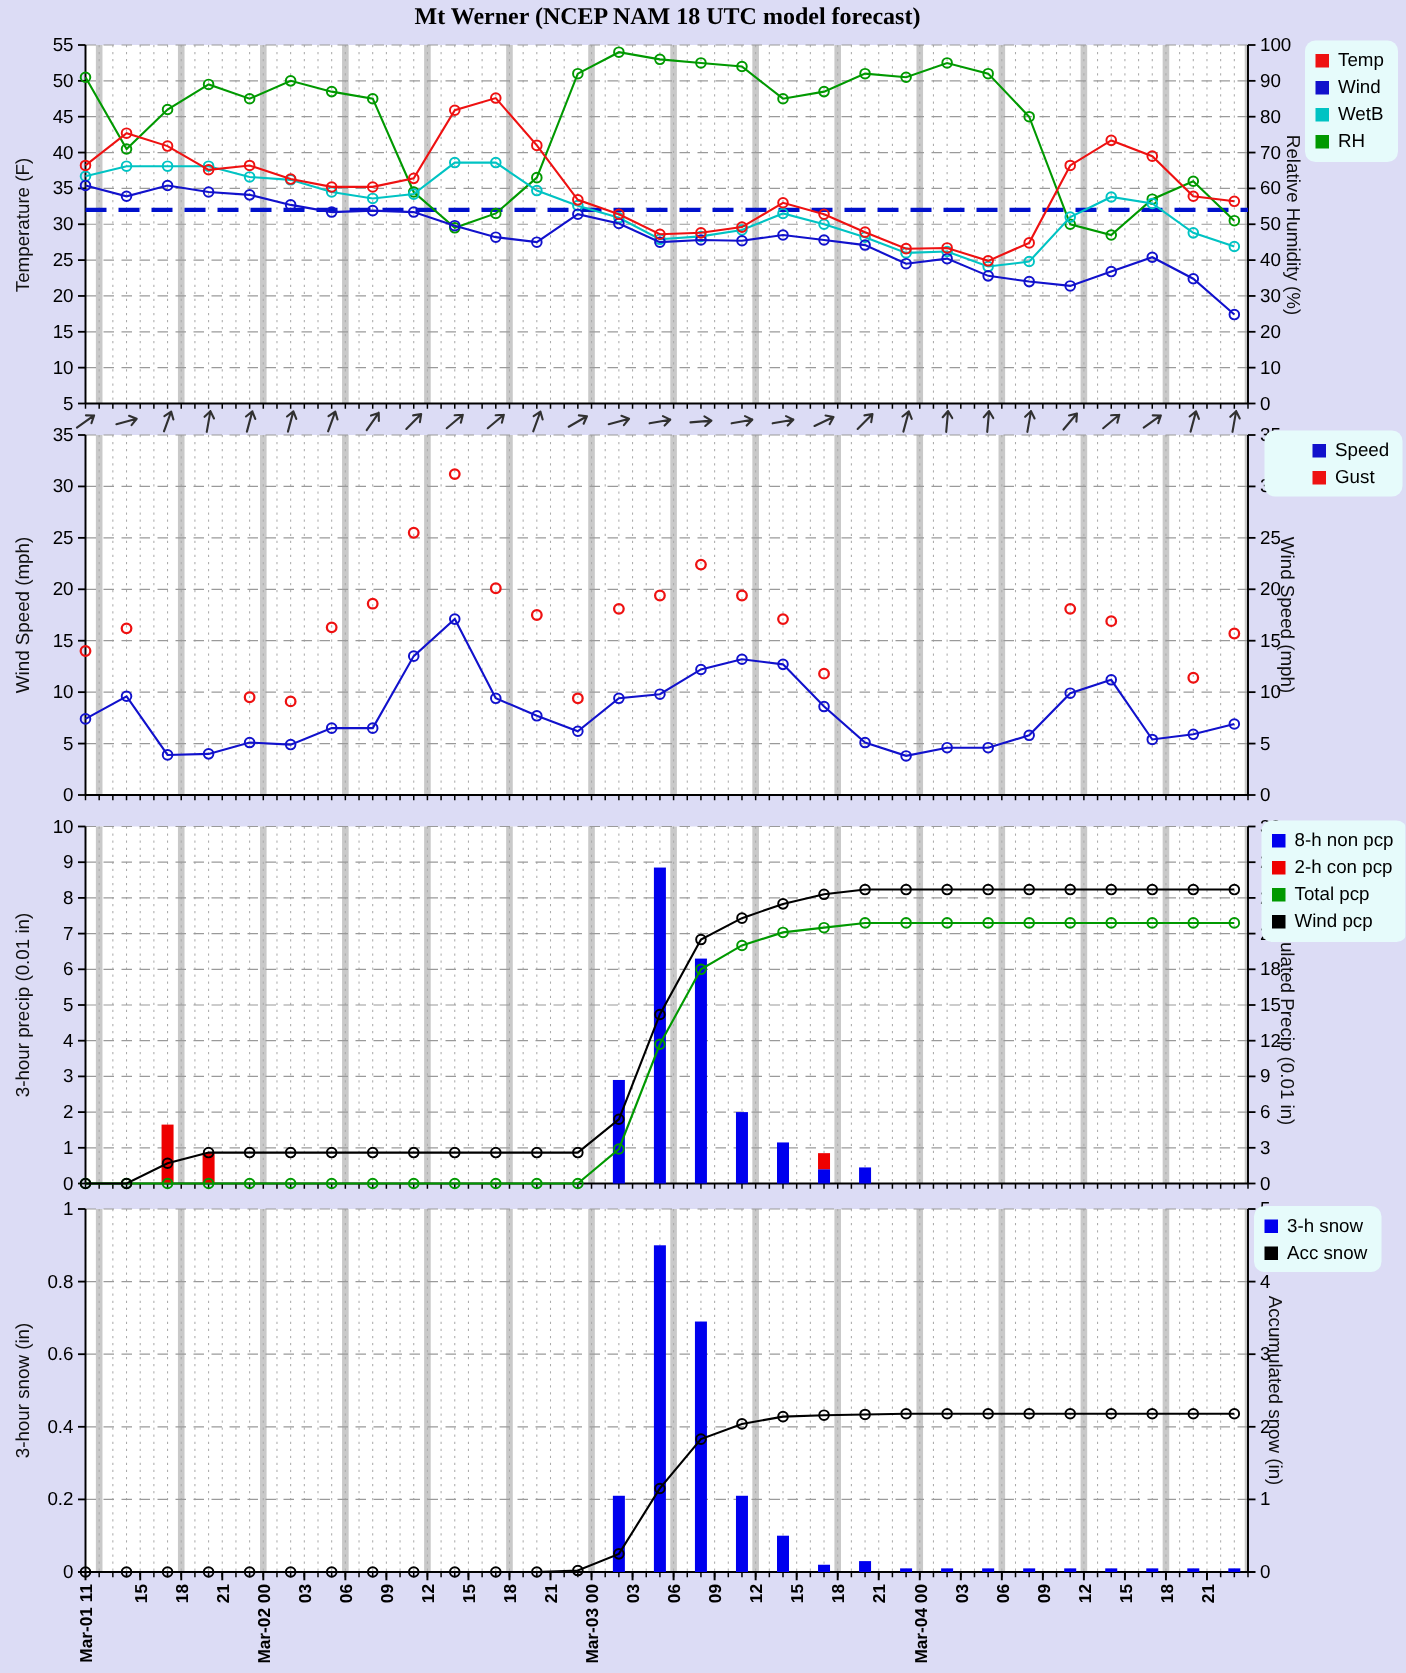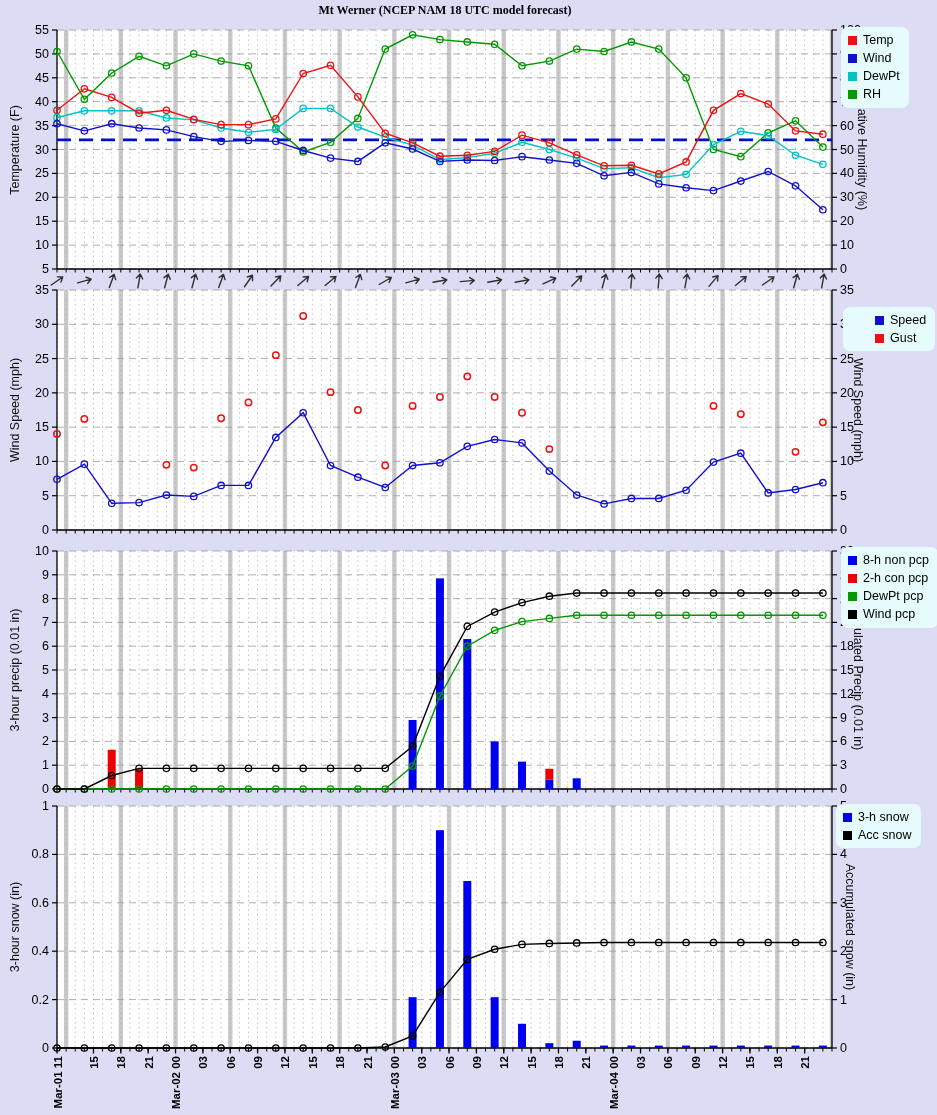--- a/index.html
+++ b/index.html
@@ -1,20 +1,20 @@
 <!DOCTYPE html>
 <html><head>
 <meta charset="utf-8">
 <style>
   html,body{margin:0;padding:0;background:#dcdcf5;}
   .root{position:relative;width:937px;height:1115px;background:#dcdcf5;
         font-family:"Liberation Sans",sans-serif;overflow:hidden;}
   svg{position:absolute;left:0;top:0;}
   .title{position:absolute;top:3px;left:0;width:890px;text-align:center;
-         font-family:"Liberation Serif",serif;font-weight:bold;font-size:12px;color:#000;}
+         font-family:"Liberation Serif",serif;font-weight:bold;font-size:16px;color:#000;}
   .ax{position:absolute;white-space:nowrap;font-size:12.5px;color:#101010;}
   .ax.l{transform:translate(-50%,-50%) rotate(-90deg);}
   .ax.r{transform:translate(-50%,-50%) rotate(90deg);}
   .legend{position:absolute;background:#e6fbfb;border-radius:7px;
           padding:4px 9px 4px 7px;font-size:12.5px;line-height:1.45;color:#000;}
   .legend .it{display:flex;align-items:center;gap:6px;white-space:nowrap;}
   .legend .sw{width:9px;height:9px;display:inline-block;flex:0 0 9px;}
 </style>
 </head>
 <body>
@@ -1402,60 +1402,60 @@
 
   <div class="ax l" style="left:15px;top:150px;">Temperature (F)</div>
   <div class="ax r" style="left:862px;top:150px;">Relative Humidity (%)</div>
   <div class="ax l" style="left:15px;top:410px;">Wind Speed (mph)</div>
   <div class="ax r" style="left:858px;top:410px;">Wind Speed (mph)</div>
   <div class="ax l" style="left:15px;top:670px;">3-hour precip (0.01 in)</div>
   <div class="ax r" style="left:858px;top:670px;">Accumulated Precip (0.01 in)</div>
   <div class="ax l" style="left:15px;top:927px;">3-hour snow (in)</div>
   <div class="ax r" style="left:850px;top:927px;">Accumulated snow (in)</div>
 
-  <div class="legend" id="lg-temperature" style="left:841px;top:27px;">
+  <div class="legend" id="lg-temperature" style="left:870px;top:27px;">
       <div class="it">
         <span class="sw" style="background: rgb(238, 17, 17);"></span>
         <span>Temp</span>
       </div>
       <div class="it">
         <span class="sw" style="background: rgb(17, 17, 204);"></span>
         <span>Wind</span>
       </div>
       <div class="it">
         <span class="sw" style="background: rgb(0, 195, 195);"></span>
-        <span>DewPt</span>
+        <span>WetB</span>
       </div>
       <div class="it">
         <span class="sw" style="background: rgb(0, 153, 0);"></span>
         <span>RH</span>
       </div>
     </div>
-  <div class="legend" id="lg-wind" style="left:843px;top:307px;padding-left:32px;">
+  <div class="legend" id="lg-wind" style="left:843px;top:287px;padding-left:32px;">
       <div class="it">
         <span class="sw" style="background: rgb(17, 17, 204);"></span>
         <span>Speed</span>
       </div>
       <div class="it">
         <span class="sw" style="background: rgb(238, 17, 17);"></span>
         <span>Gust</span>
       </div>
     </div>
   <div class="legend" id="lg-precip" style="left:841px;top:547px;">
       <div class="it">
         <span class="sw" style="background: rgb(0, 0, 238);"></span>
         <span>8-h non pcp</span>
       </div>
       <div class="it">
         <span class="sw" style="background: rgb(238, 0, 0);"></span>
         <span>2-h con pcp</span>
       </div>
       <div class="it">
         <span class="sw" style="background: rgb(0, 153, 0);"></span>
-        <span>DewPt pcp</span>
+        <span>Total pcp</span>
       </div>
       <div class="it">
         <span class="sw" style="background: rgb(0, 0, 0);"></span>
         <span>Wind pcp</span>
       </div>
     </div>
   <div class="legend" id="lg-snow" style="left:836px;top:804px;">
       <div class="it">
         <span class="sw" style="background: rgb(0, 0, 238);"></span>
         <span>3-h snow</span>

